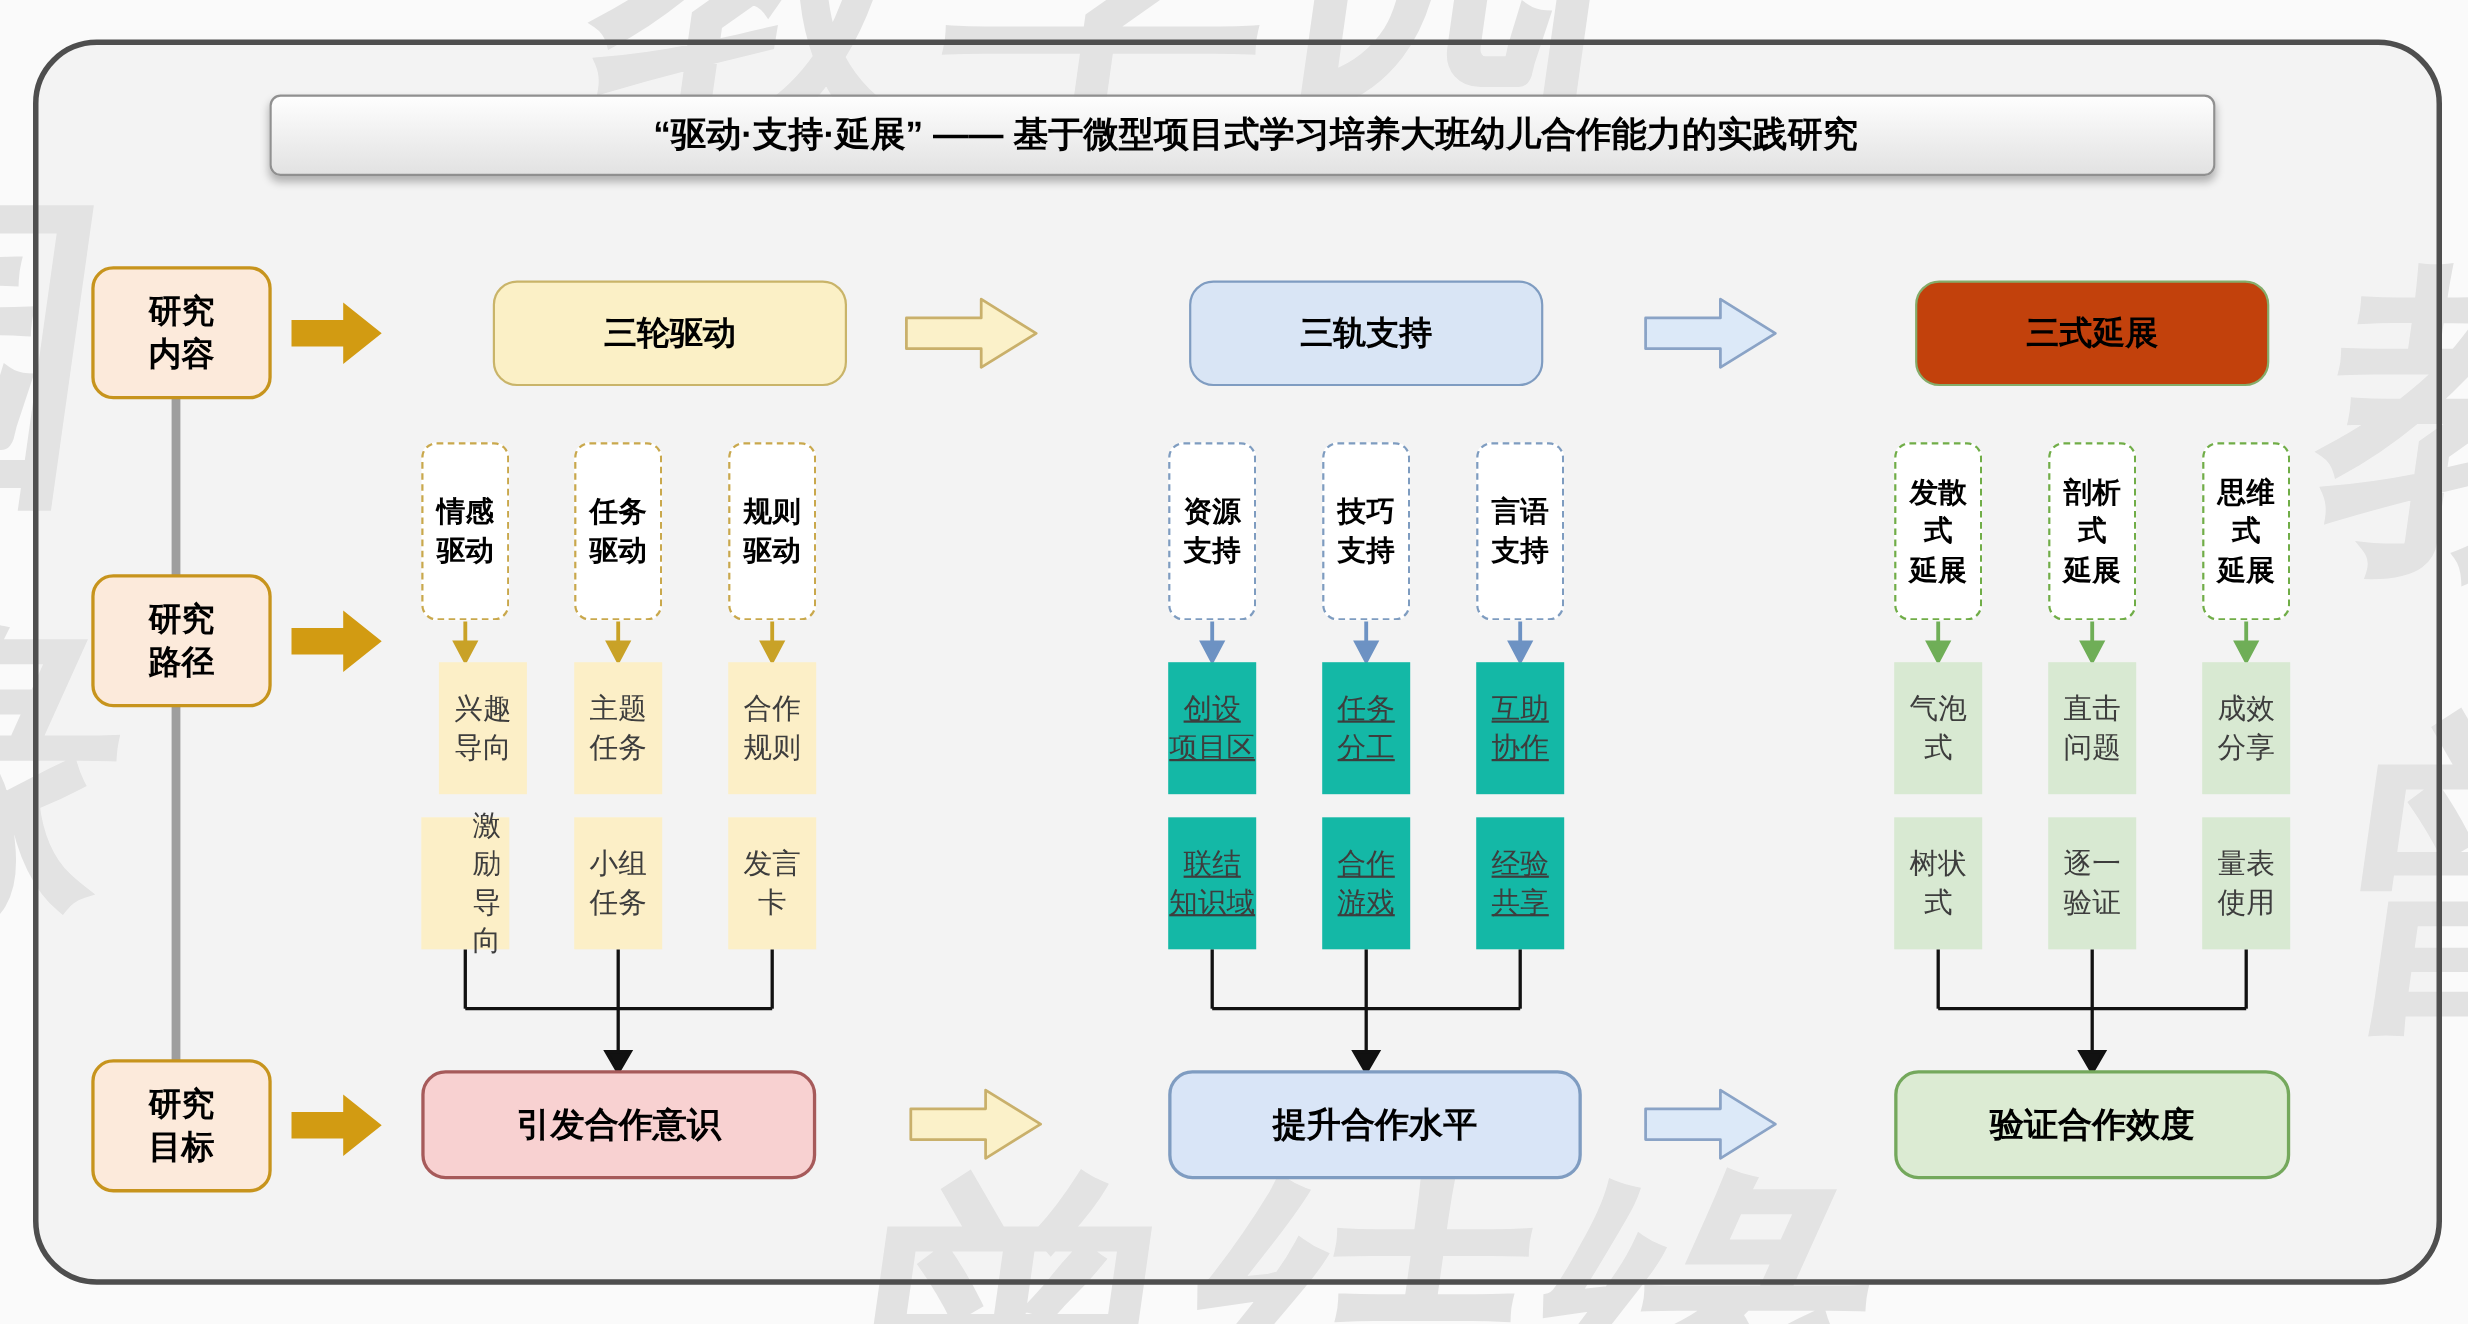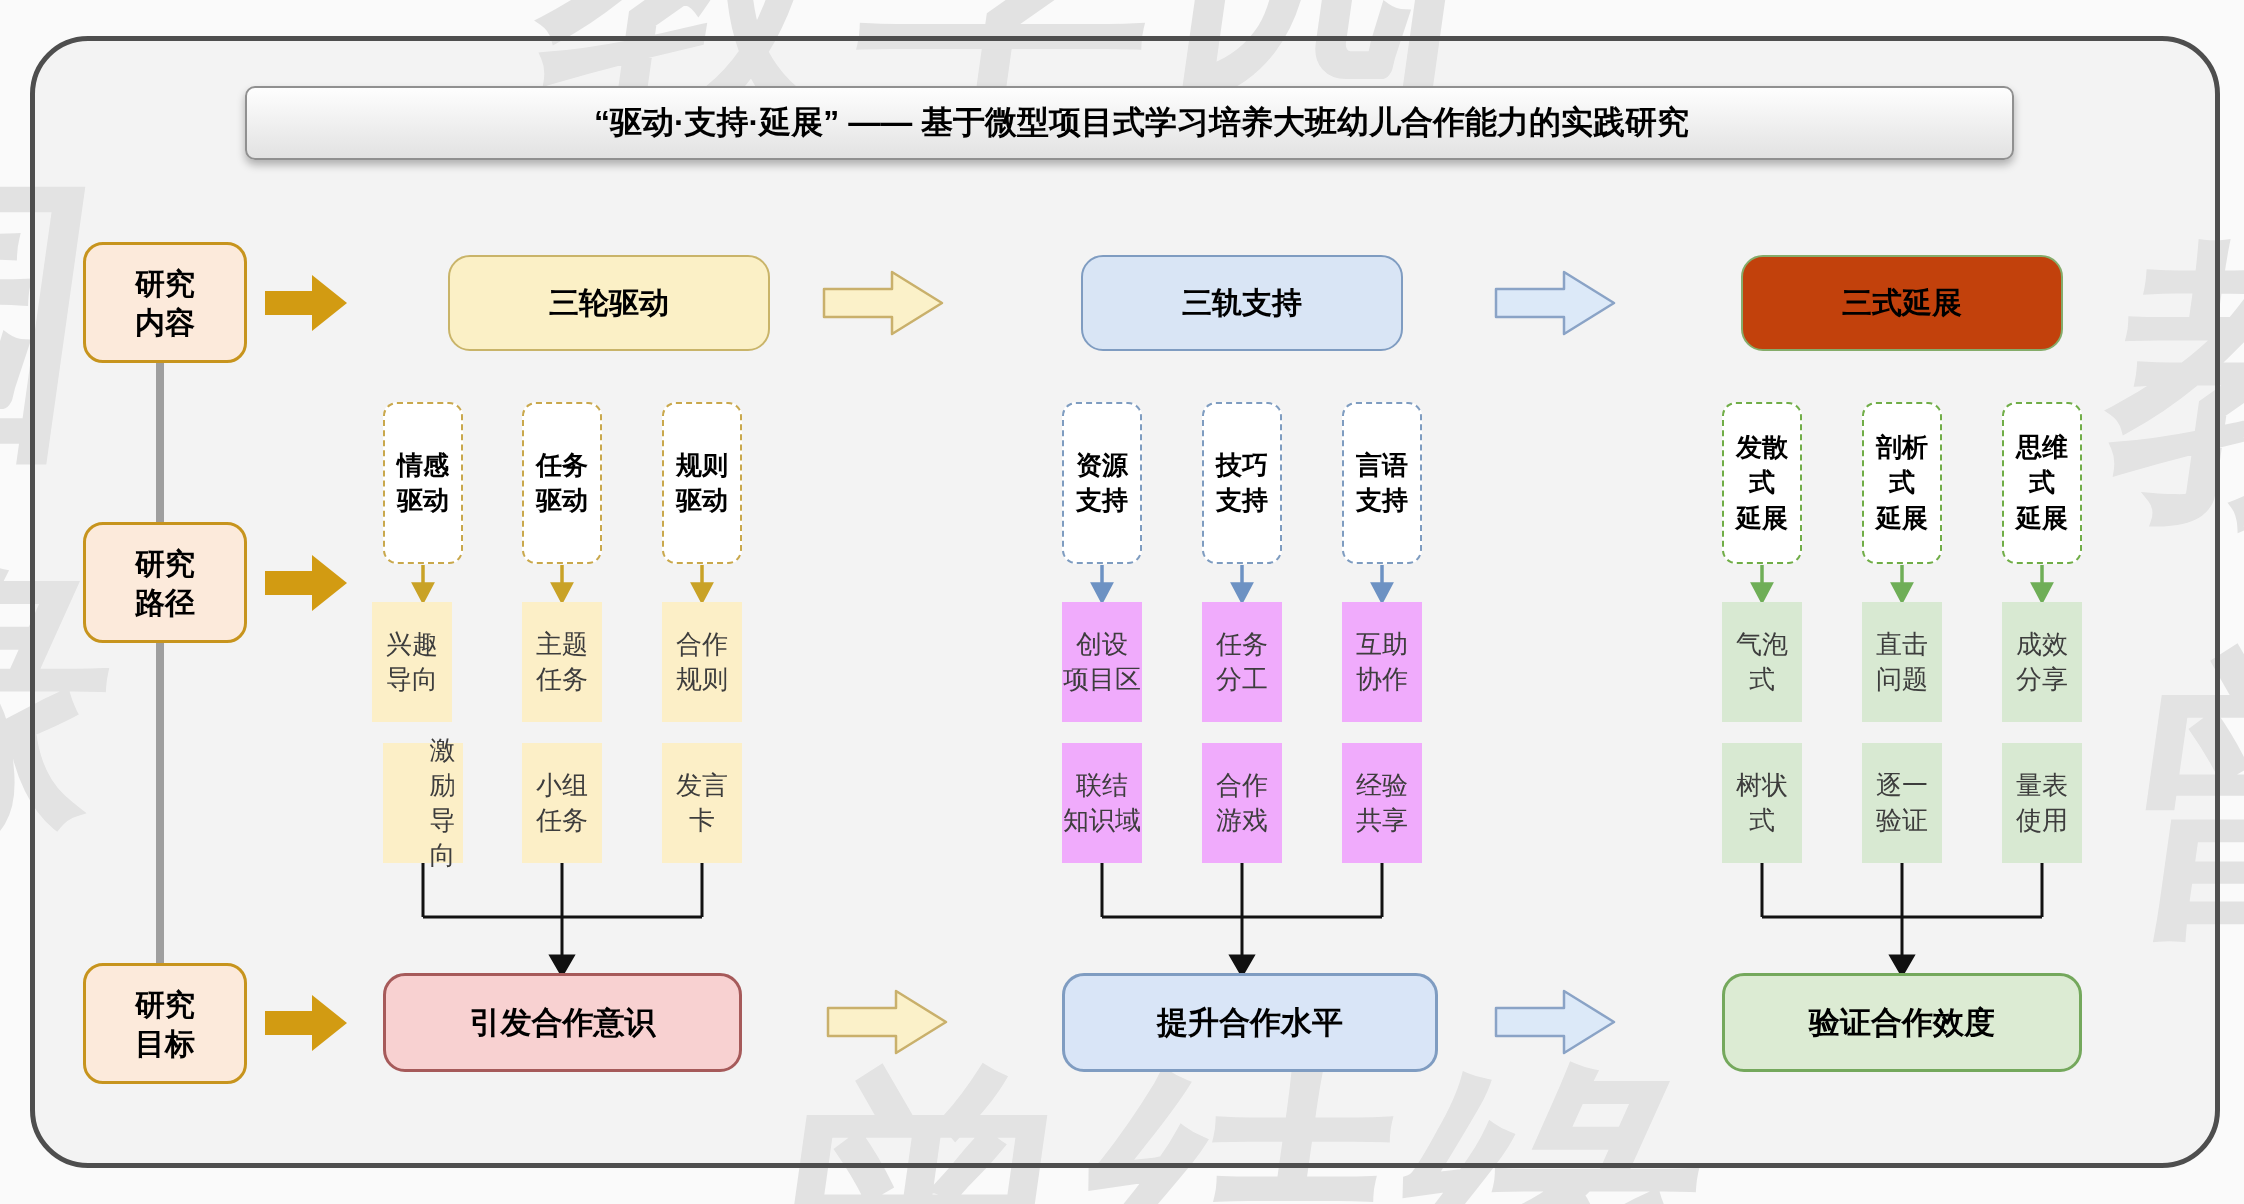--- a/index.html
+++ b/index.html
@@ -51,21 +51,21 @@
     top:402px;height:162px;width:80px;border-radius:14px;background:#ffffff;
     font-size:26px;font-weight:bold;line-height:1.35;color:#000;
   }
   .dash-y{border:2.5px dashed #c9a84c;}
   .dash-b{border:2.5px dashed #7e9cc0;}
   .dash-g{border:2.5px dashed #70ad47;}
   .cell{
     width:80px;height:120px;font-size:26px;line-height:1.35;color:#3d3d3d;
   }
   .cell-y{background:#fcefc7;}
-  .cell-b{background:#f0abfc;}
+  .cell-b{background:#14b8a6;text-decoration:underline;}
   .cell-g{background:#d8e9d2;}
   .row1{top:602px;} .row2{top:743px;}
   .goal{
     top:973px;height:99px;border-radius:22px;
     font-size:31px;font-weight:bold;color:#000;
   }
   .goal-r{background:#f8d1d1;border:3px solid #a65a5a;}
   .goal-b{background:#d9e5f7;border:3px solid #7f9cc1;}
   .goal-g{background:#dcebd3;border:3px solid #74a85c;}
 </style>
@@ -197,21 +197,21 @@
          <div>驱动</div>
       </div>
   </div>
   <div class="box dash dash-y" style="left:662px;">
     <div>
         <div>规则</div>
          <div>驱动</div>
       </div>
   </div>
 
-  <div class="box cell cell-y row1" style="left:372px;">
+  <div class="box cell cell-y row1" style="left:399px;">
     <div>
         <div>兴趣</div>
          <div>导向</div>
       </div>
   </div>
   <div class="box cell cell-y row2" style="left:383px;padding-left:39px;">
     <div>
         <div>激励</div>
          <div>导向</div>
       </div>

